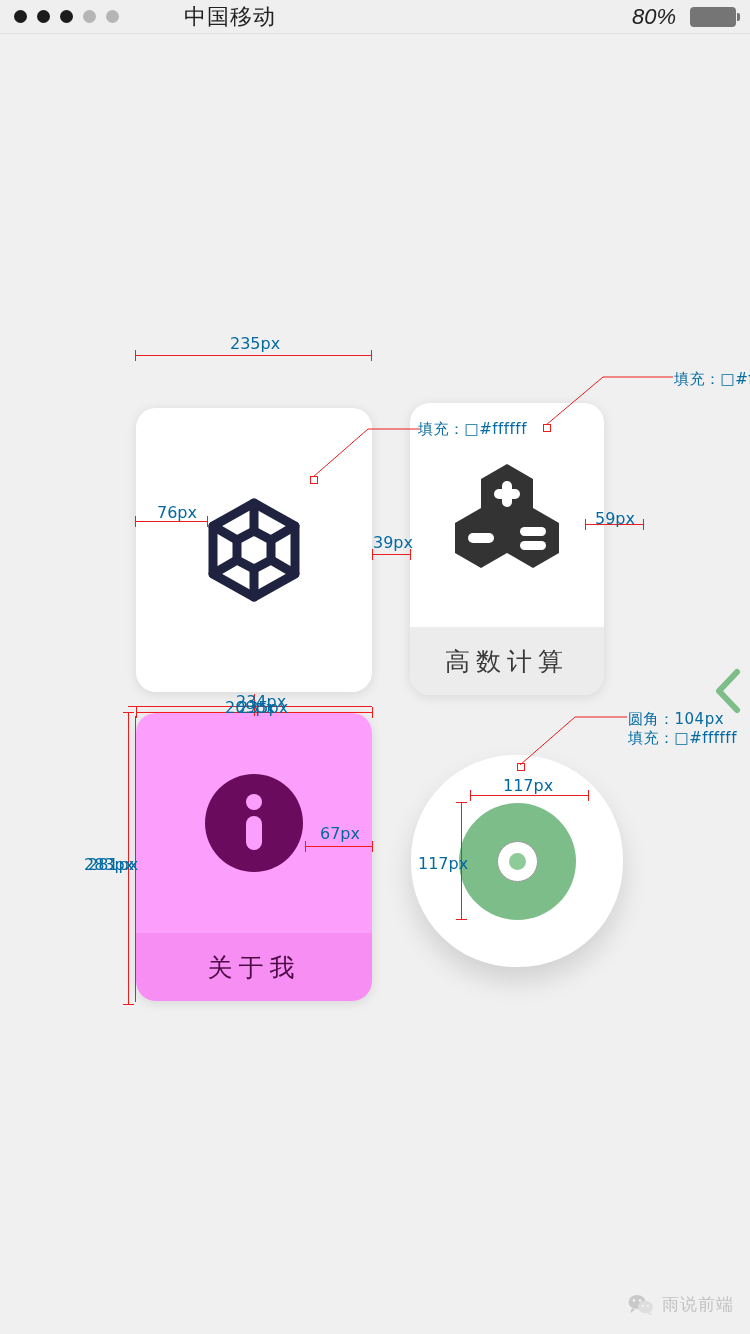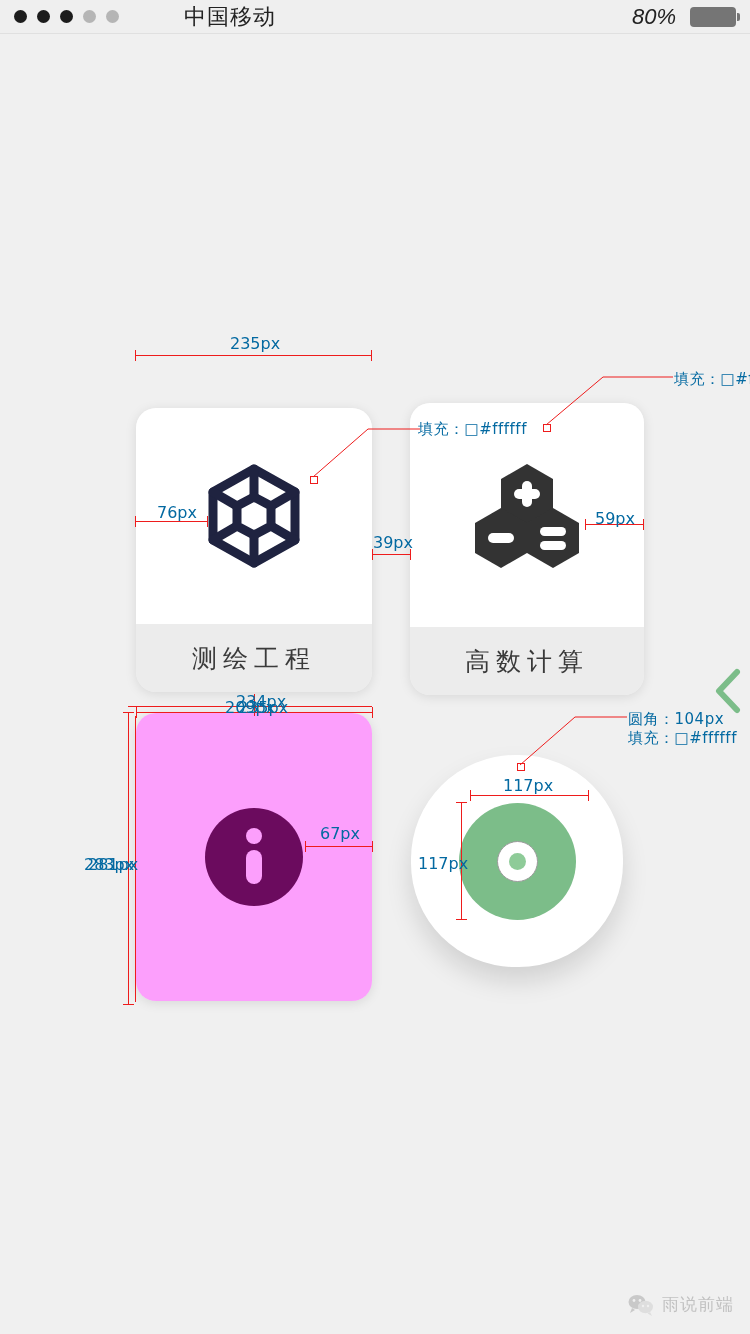--- a/index.html
+++ b/index.html
@@ -104,21 +104,21 @@
     font-family: "Liberation Serif", "DejaVu Serif", serif;
     font-size: 25px;
     letter-spacing: 6px;
     color: #3a3a3a;
   }
 
   #card-survey { left: 136px; top: 408px; width: 236px; height: 284px; }
   #card-survey .card-body { background: #ffffff; }
   #card-survey .card-footer { background: #ececec; }
 
-  #card-math { left: 410px; top: 403px; width: 234px; height: 292px; }
+  #card-math { left: 410px; top: 403px; width: 194px; height: 292px; }
   #card-math .card-body { background: #ffffff; }
   #card-math .card-footer { background: #ececec; }
 
   #card-about { left: 136px; top: 713px; width: 236px; height: 288px; }
   #card-about .card-body { background: #fc9ffc; }
   #card-about .card-footer { background: #f78ef4; color: #4c0b45; }
 
   
   #card-record {
     position: absolute;
@@ -239,21 +239,20 @@
         <path d="M48 5 L48 33"></path>
         <path d="M48 99 L48 71"></path>
         <path d="M7 28 L31 42"></path>
         <path d="M89 28 L65 42"></path>
         <path d="M7 76 L31 62"></path>
         <path d="M89 76 L65 62"></path>
         <path d="M48 33 L65 42 L65 62 L48 71 L31 62 L31 42 Z"></path>
       </g>
     </svg>
   </div>
-  <div class="card-footer">测绘工程</div>
 </div>
 
 <div class="card" id="card-math">
   <div class="card-body">
     <svg width="108" height="106" viewBox="0 0 108 106">
       <g fill="#333333">
         <path d="M54 2 L80 17 L80 47 L54 62 L28 47 L28 17 Z" rx="6"></path>
         <path d="M28 46 L54 61 L54 91 L28 106 L2 91 L2 61 Z"></path>
         <path d="M80 46 L106 61 L106 91 L80 106 L54 91 L54 61 Z"></path>
       </g>
@@ -270,20 +269,21 @@
 </div>
 
 <div class="card" id="card-about">
   <div class="card-body">
     <svg width="98" height="98" viewBox="0 0 98 98">
       <circle cx="49" cy="49" r="49" fill="#6b0b5e"></circle>
       <circle cx="49" cy="28" r="8" fill="#fc9ffc"></circle>
       <rect x="41" y="42" width="16" height="34" rx="8" fill="#fc9ffc"></rect>
     </svg>
   </div>
+  <div class="card-footer">关于我</div>
 </div>
 
 <div id="card-record">
   <div class="record-disc">
     <div class="record-hole">
       <div class="record-pin"></div>
     </div>
   </div>
 </div>
 

